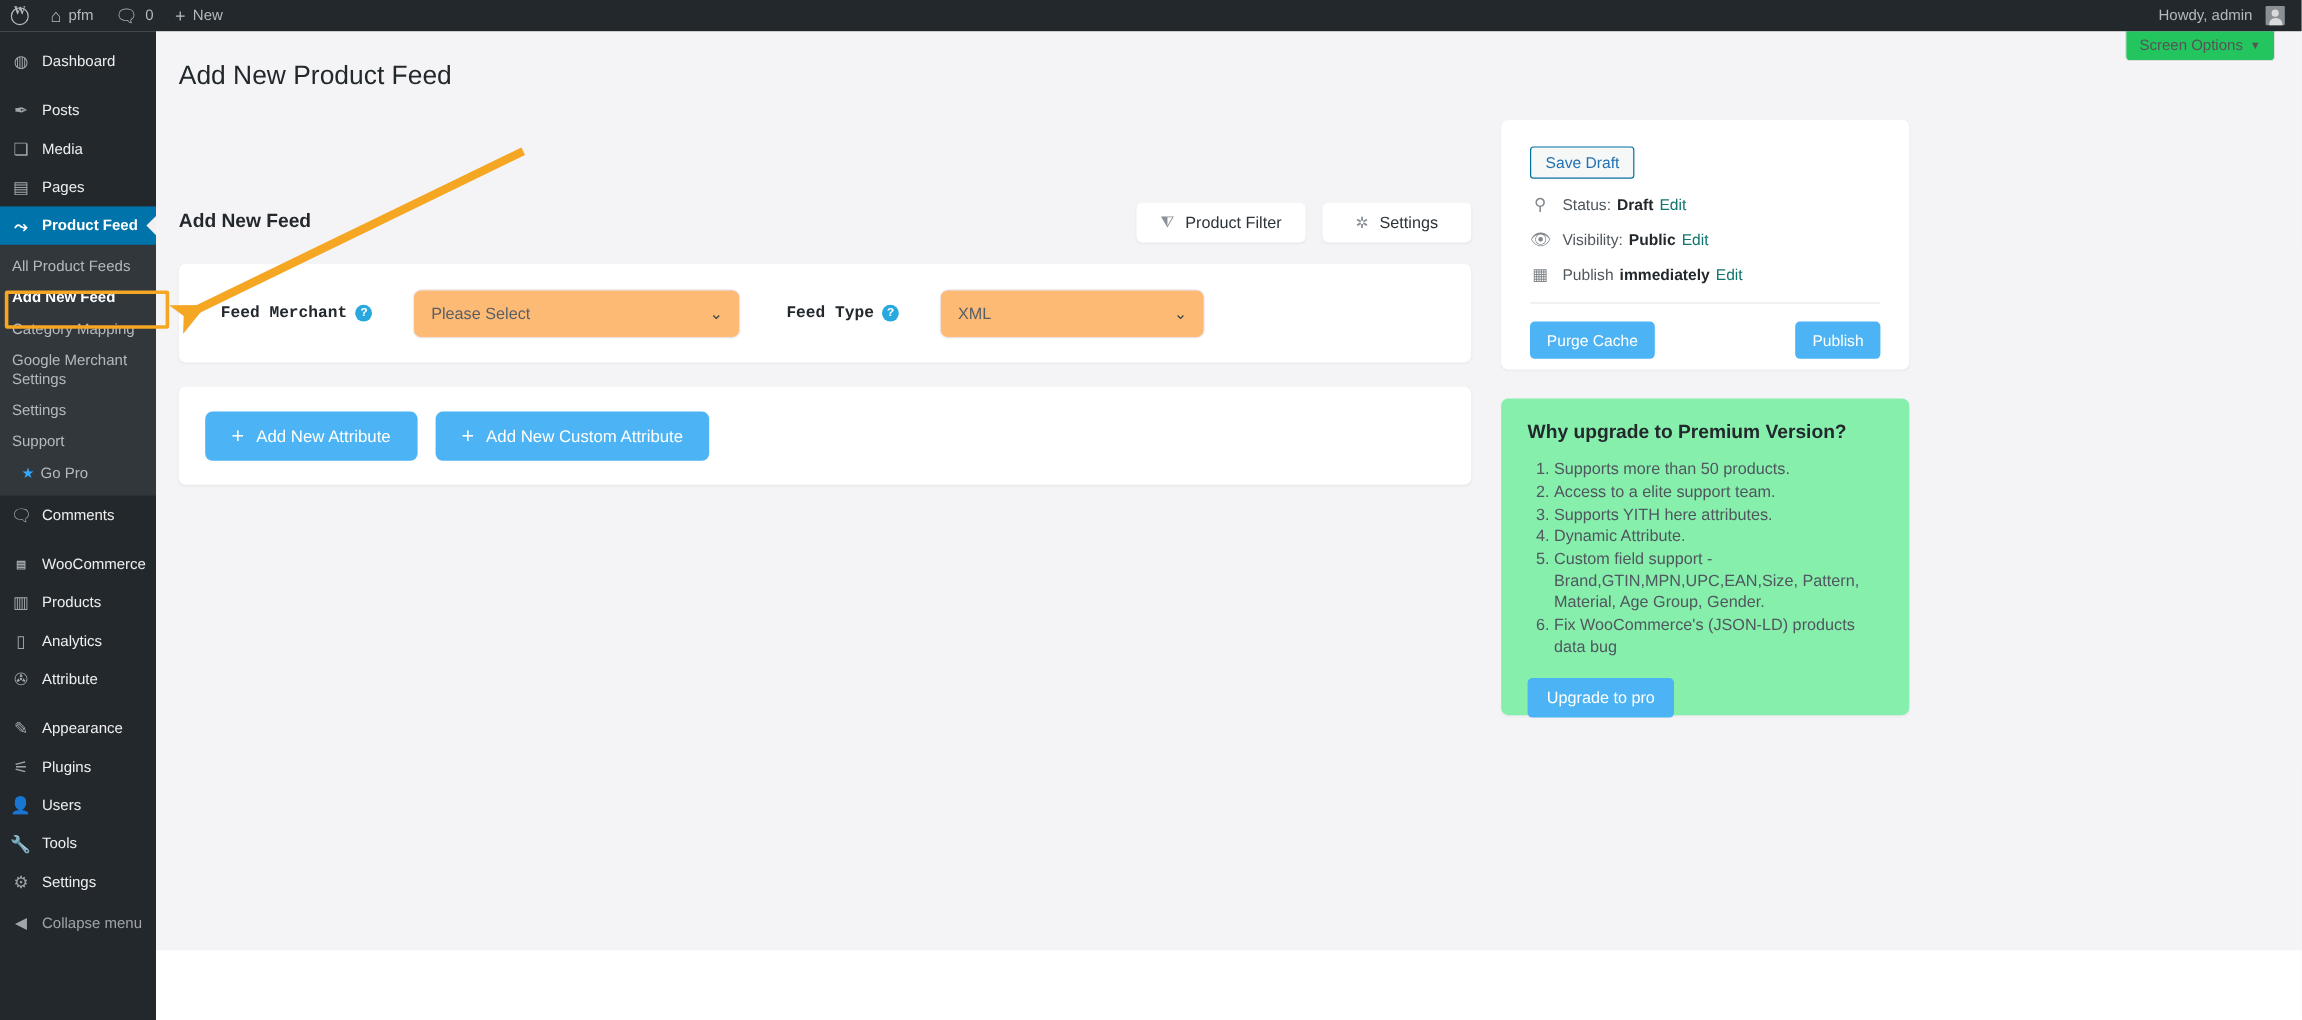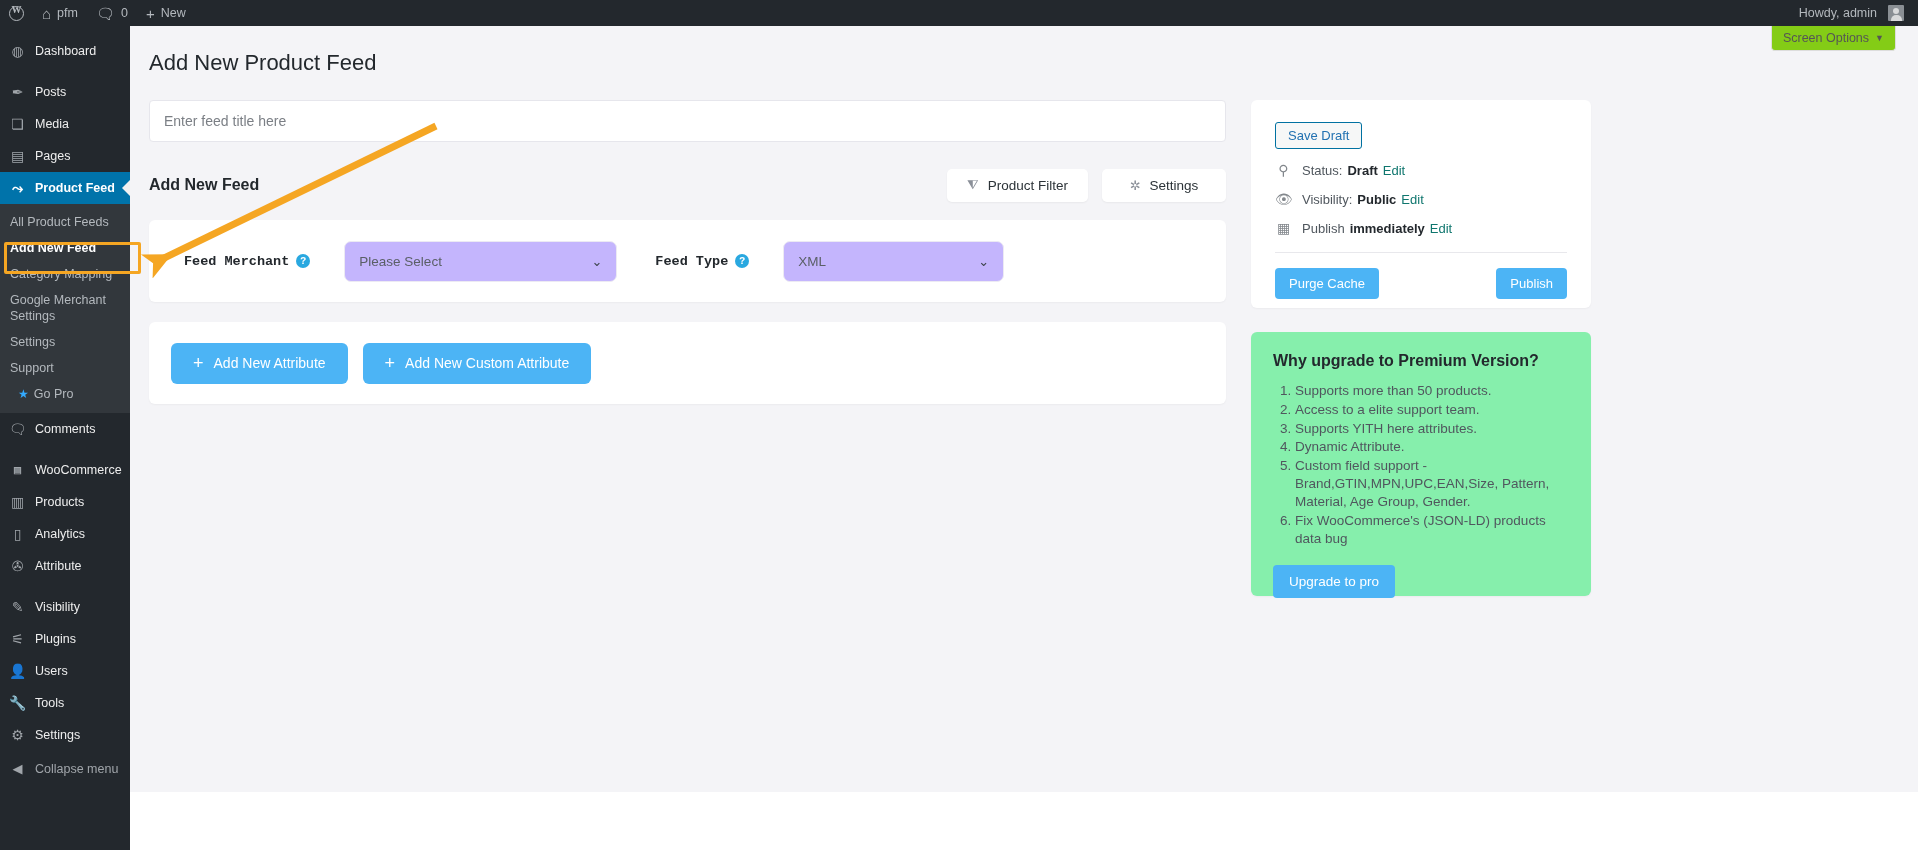--- a/index.html
+++ b/index.html
@@ -89,21 +89,21 @@
     pointer-events: none; z-index: 40;
   }
 
   
   #content {
     position: absolute; top: 26px; left: 130px;
     width: 1788px; height: 824px; background: #f4f4f7;
   }
   #screen-meta {
     position: absolute; right: 22px; top: 0;
-    background: #84cc16; border: 1px solid #ddd; border-top: none;
+    background: #22c55e; border: 1px solid #ddd; border-top: none;
     border-radius: 0 0 4px 4px; padding: 5px 11px;
     font-size: 12.5px; color: #555; cursor: pointer;
     display: flex; align-items: center; gap: 6px;
   }
   .page-title {
     position: absolute; left: 19px; top: 24px;
     font-size: 22px; font-weight: normal; color: #23282d;
   }
   .title-input-wrap {
     position: absolute; left: 19px; top: 74px; width: 1077px; height: 42px;
@@ -150,21 +150,21 @@
   }
   .help-badge {
     width: 14px; height: 14px; border-radius: 50%; background: #29a8e0;
     color: #fff; font-size: 10px; font-weight: bold;
     display: inline-flex; align-items: center; justify-content: center;
     cursor: pointer; flex: none;
   }
   .sel-wrap { position: relative; }
   .sel {
     -webkit-appearance: none; appearance: none;
-    background: #c4b5fd; border: 1px solid #eceaf3; border-radius: 7px;
+    background: #fdba74; border: 1px solid #eceaf3; border-radius: 7px;
     height: 41px; padding: 0 40px 0 14px;
     font-size: 13.5px; color: #5a5f66; cursor: pointer; outline: none;
     font-family: "Liberation Sans", sans-serif;
   }
   #sel-merchant { width: 273px; }
   #sel-feedtype { width: 221px; }
   .sel-caret {
     position: absolute; right: 15px; top: 50%; transform: translateY(-50%);
     pointer-events: none; color: #3c434a; font-size: 13px;
   }
@@ -331,21 +331,21 @@
   </div>
   <div class="menu-top">
     <span class="mi">✇</span>
     <span>Attribute</span>
   </div>
 
   <div class="menu-sep"></div>
 
   <div class="menu-top">
     <span class="mi">✎</span>
-    <span>Visibility</span>
+    <span>Appearance</span>
   </div>
   <div class="menu-top">
     <span class="mi">⚟</span>
     <span>Plugins</span>
   </div>
   <div class="menu-top">
     <span class="mi">👤</span>
     <span>Users</span>
   </div>
   <div class="menu-top">
@@ -367,23 +367,20 @@
 
 <div id="content">
 
   <div id="screen-meta">
     <span>Screen Options</span>
     <span style="font-size:9px;">▼</span>
   </div>
 
   <h1 class="page-title">Add New Product Feed</h1>
 
-  <div class="title-input-wrap">
-    <input class="title-input" type="text" placeholder="Enter feed title here" style="">
-  </div>
 
   <div class="feed-header">
     <h2>Add New Feed</h2>
     <div class="hdr-btns">
       <button class="hdr-btn">
         <span class="ic">⧨</span>
         <span>Product Filter</span>
       </button>
       <button class="hdr-btn">
         <span class="ic">✲</span>

